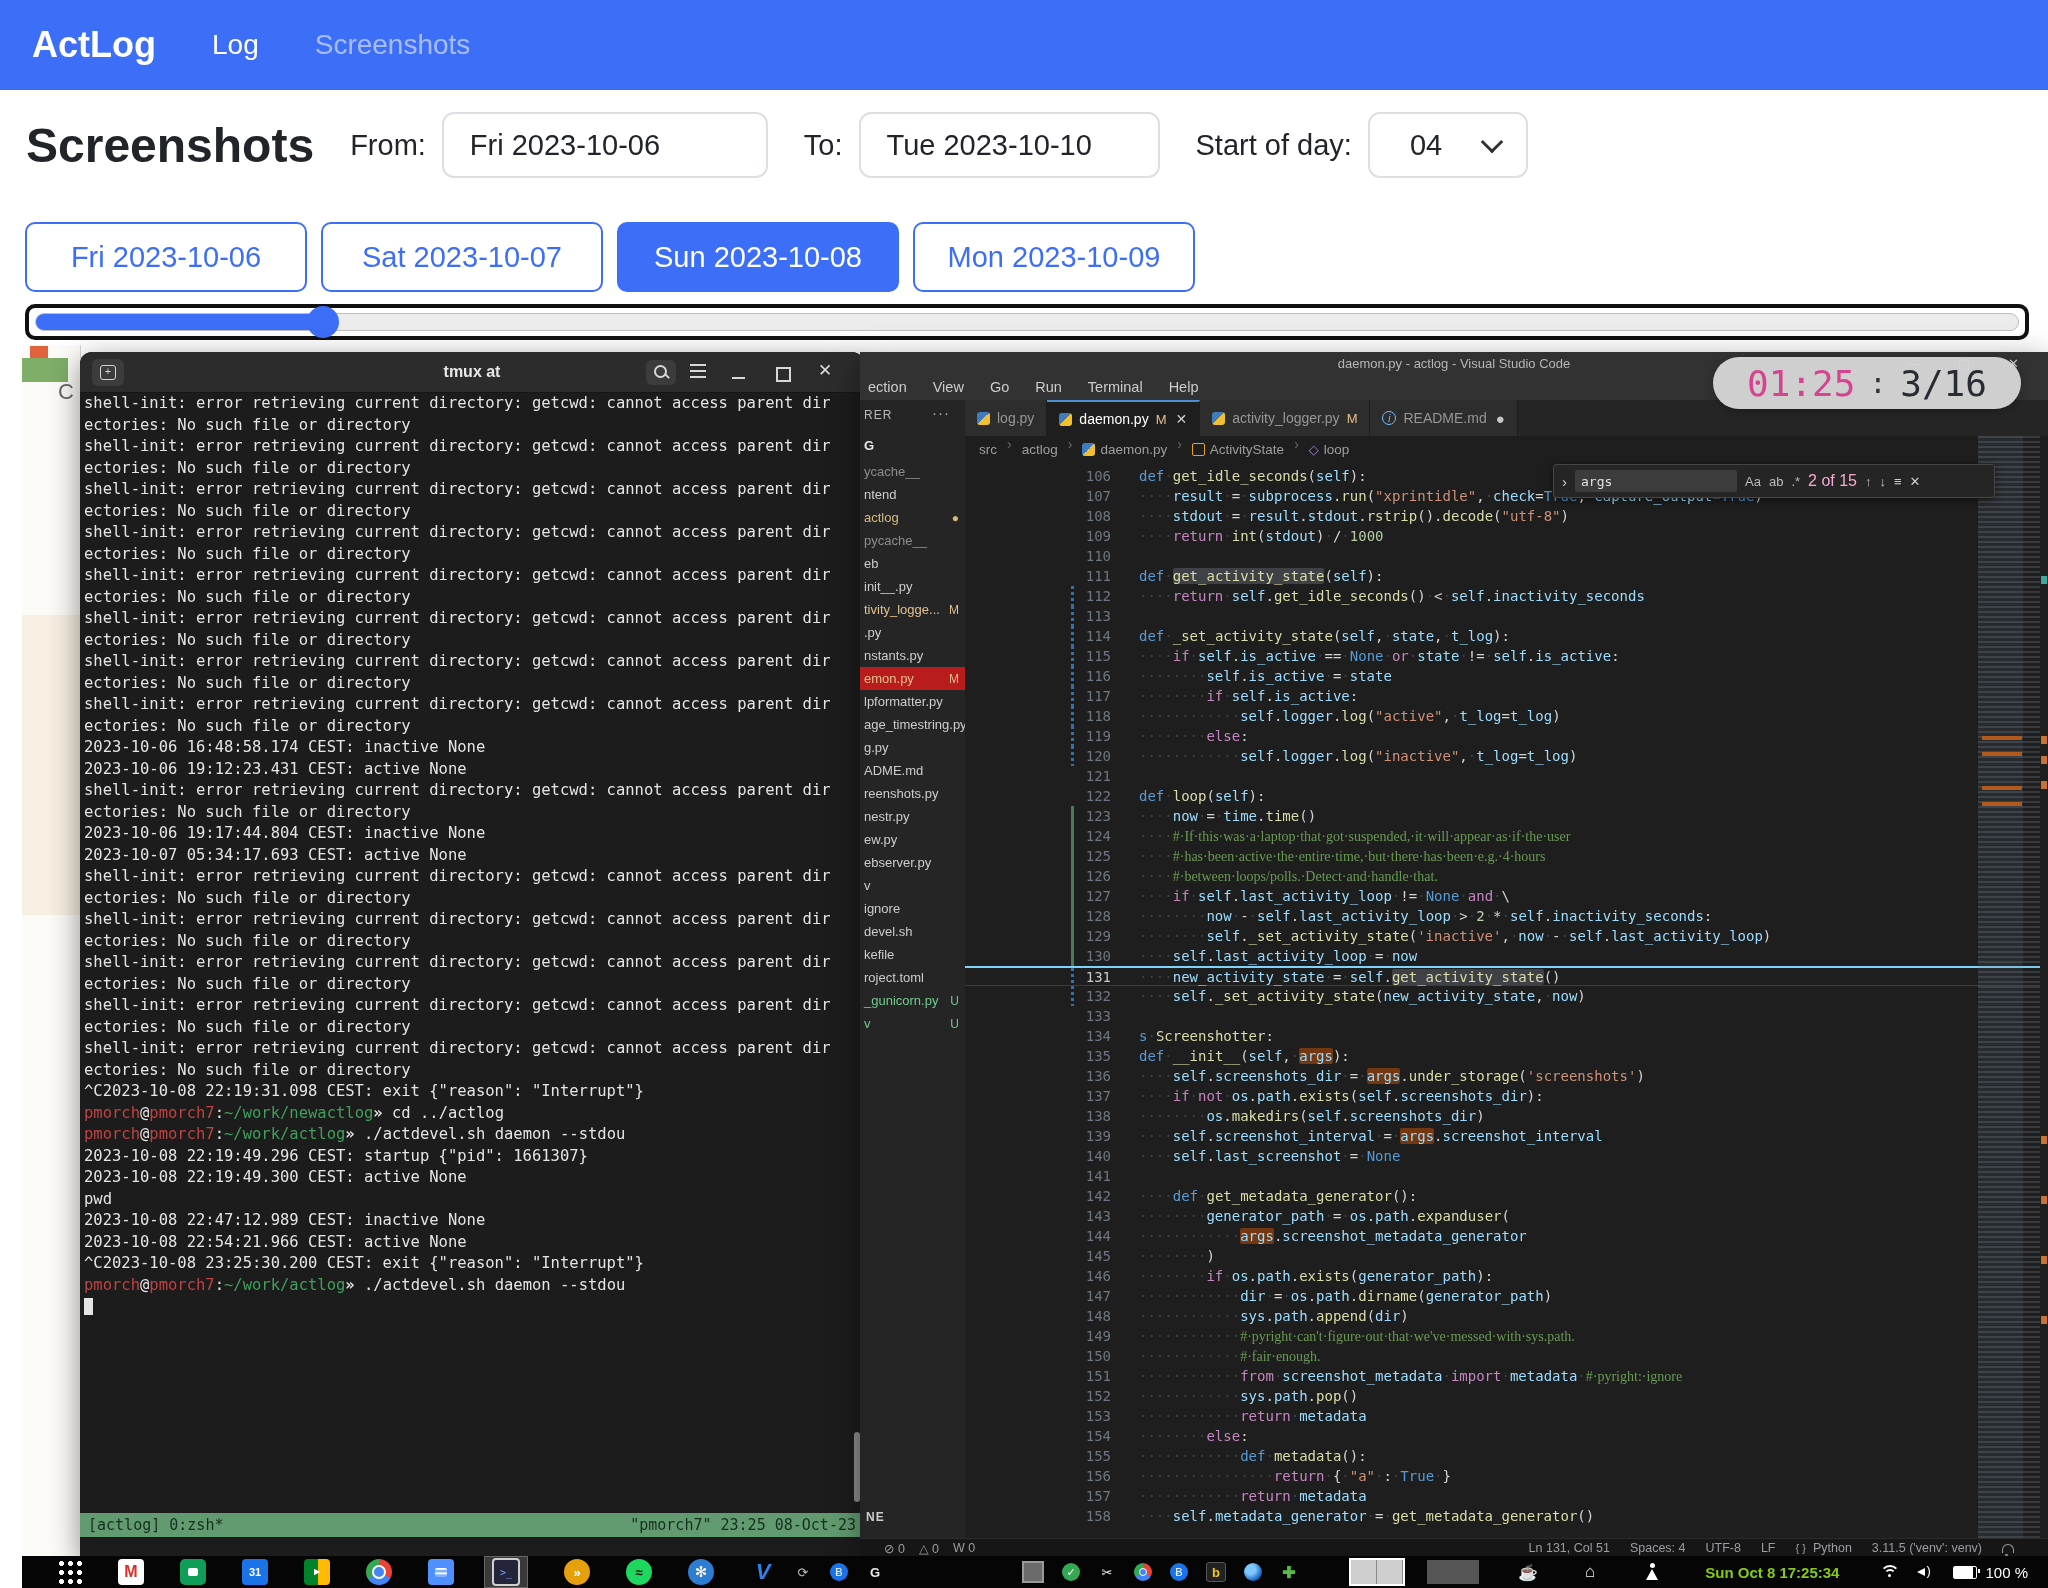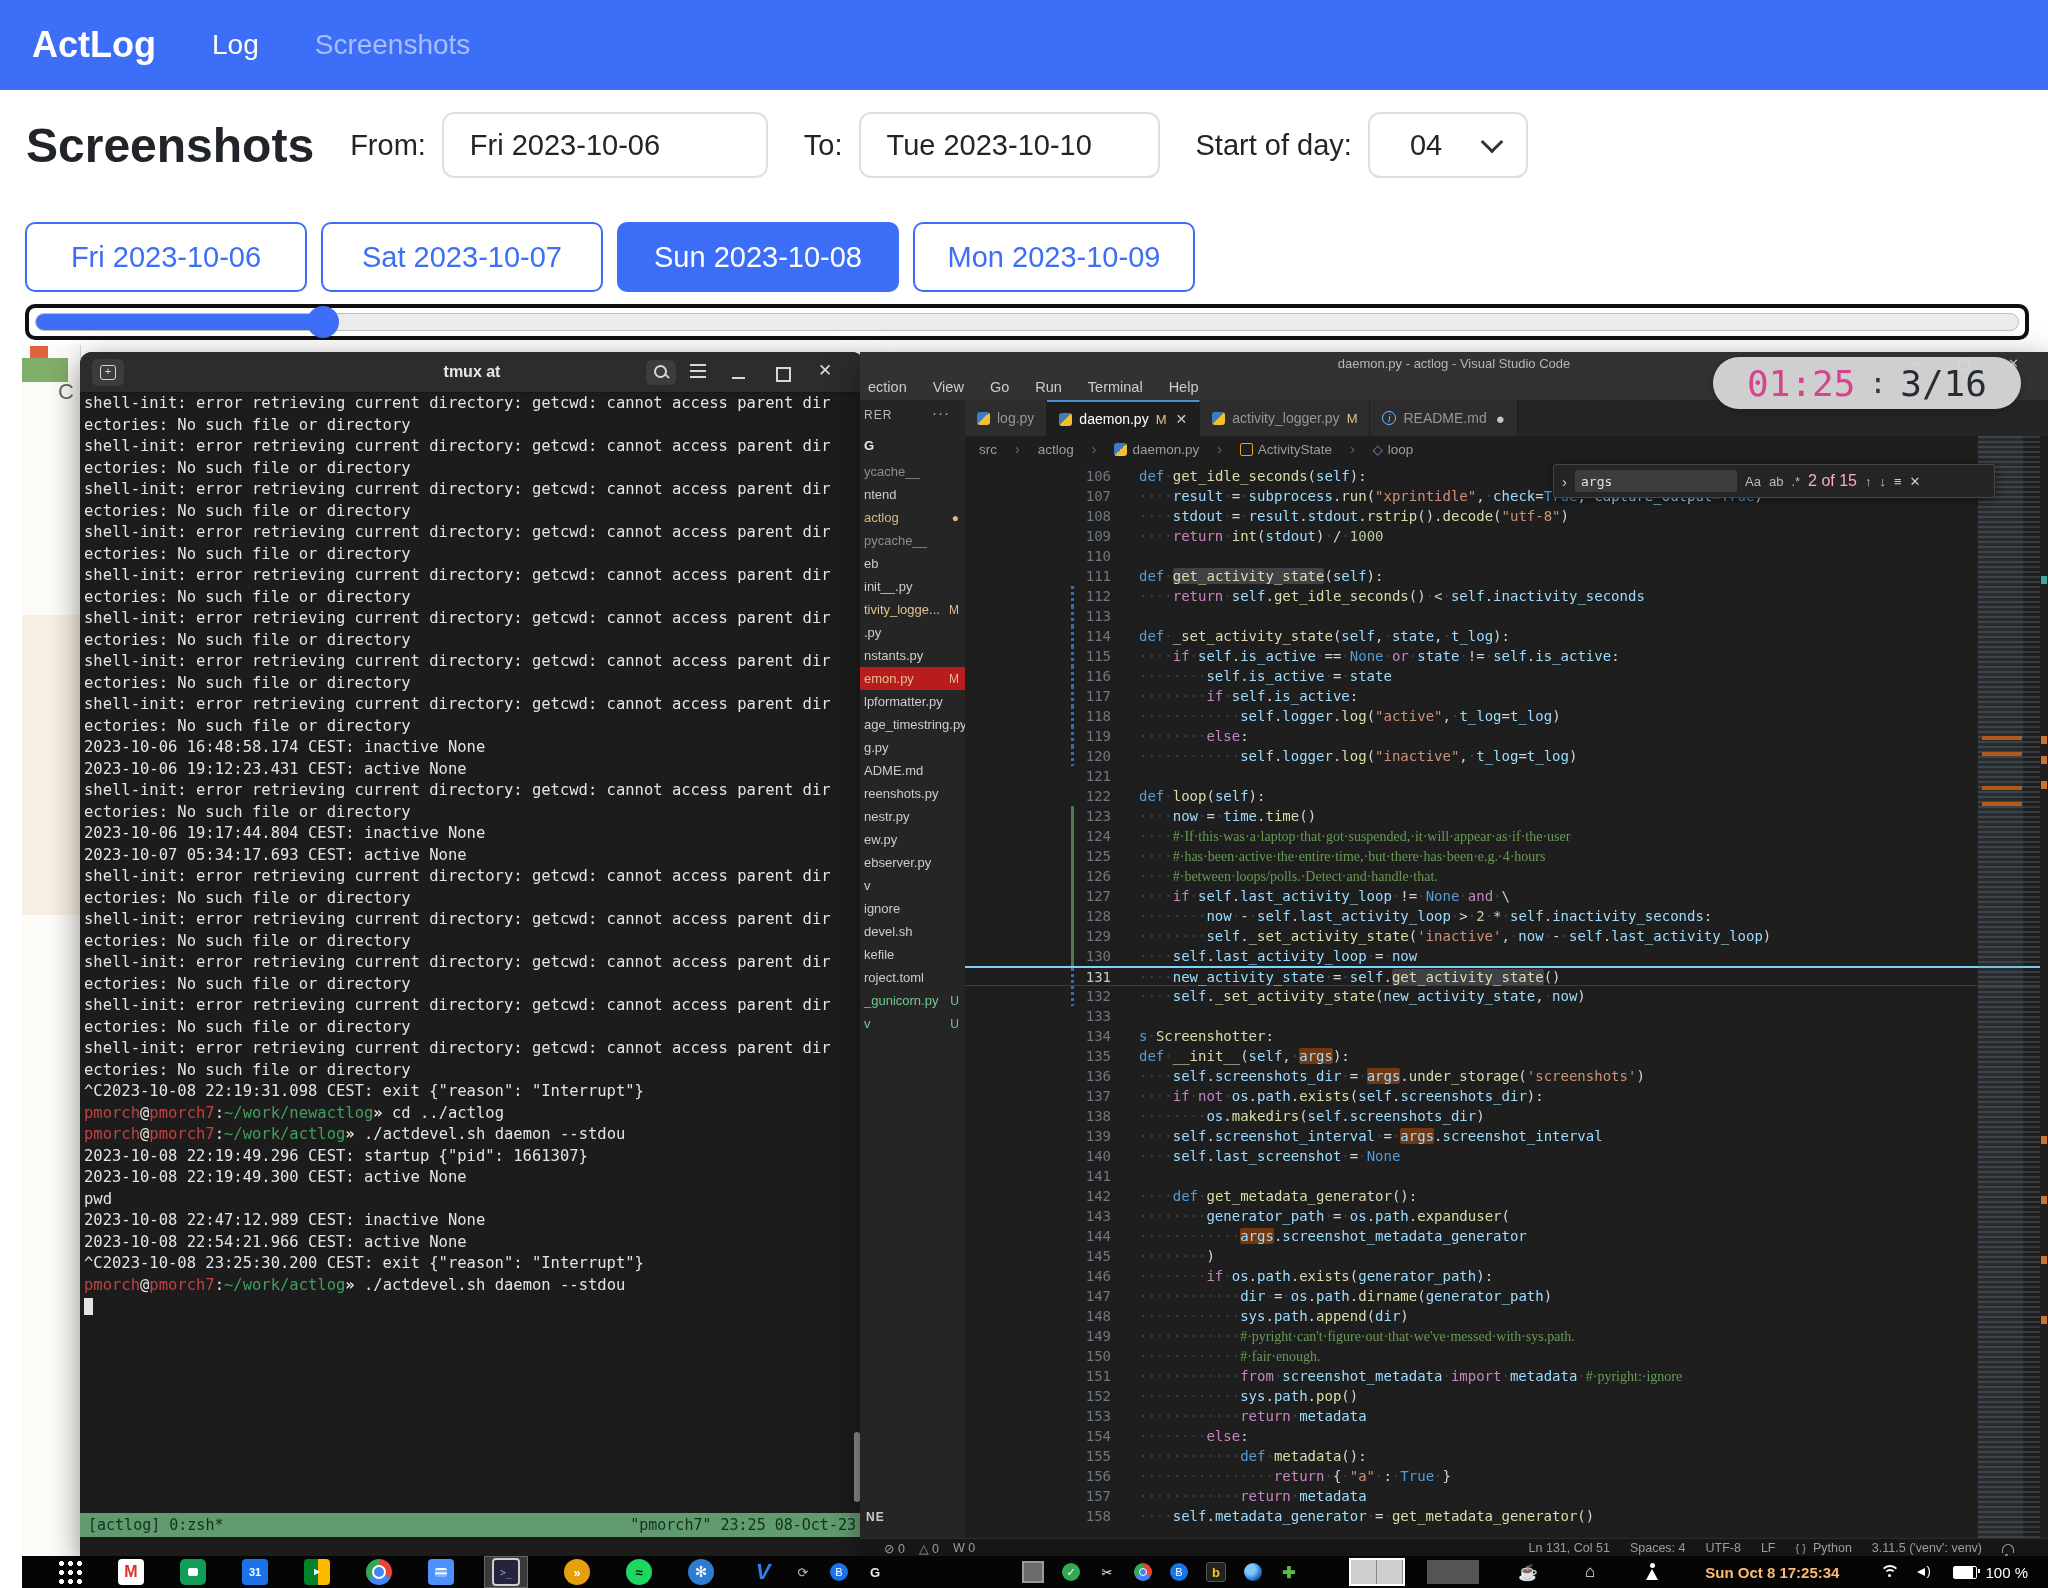--- a/index.html
+++ b/index.html
@@ -74,21 +74,21 @@
   #expl-ne{left:6px;top:1110px;color:#cccccc;font-size:12px;font-weight:bold;letter-spacing:1px;}
   #vs-editor{left:105px;top:48px;width:1083px;height:1138px;background:#1e1e1e;overflow:hidden;}
   #vs-tabs{left:0;top:0;width:100%;height:36px;background:#252526;display:flex;}
   .tab{height:36px;display:flex;align-items:center;gap:7px;padding:0 12px;background:#2d2d2d;color:#969696;font-size:14px;border-right:1px solid #1e1e1e;position:relative;}
   .tab.active{background:#1e1e1e;color:#ffffff;border-top:2px solid #4a8ed4;box-sizing:border-box;}
   .tab .badge{color:#e2c08d;font-size:13px;}
   .tab .closex{color:#cccccc;font-size:14px;margin-left:2px;}
   .tab .dot{color:#c5c5c5;font-size:15px;margin-left:2px;}
   .pyico{width:13px;height:13px;border-radius:3px;background:linear-gradient(135deg,#3f7cbf 50%,#f0c030 50%);}
   .infoico{width:14px;height:14px;border-radius:50%;border:1.4px solid #75beff;color:#75beff;font-size:10px;display:flex;align-items:center;justify-content:center;font-style:italic;box-sizing:border-box;}
-  #vs-crumbs{left:0;top:36px;width:100%;height:26px;display:flex;align-items:center;gap:16px;padding-left:14px;box-sizing:border-box;color:#9d9d9d;font-size:13.5px;}
+  #vs-crumbs{left:0;top:36px;width:100%;height:26px;display:flex;gap:8px;padding-left:14px;box-sizing:border-box;color:#9d9d9d;font-size:13.5px;}
   .crumb{display:flex;align-items:center;gap:5px;}
   .crumb-sep{color:#6a6a6a;font-size:14px;margin:0 2px;}
   .clsico{width:11px;height:11px;border:1.6px solid #ee9d28;border-radius:2px;}
   .methico{color:#b180d7;font-size:13px;}
 
   
   #find{left:588px;top:64px;width:442px;height:34px;background:#252526;border:1px solid #454545;border-radius:3px;box-shadow:0 2px 8px rgba(0,0,0,.5);display:flex;align-items:center;gap:8px;padding:0 8px;box-sizing:border-box;z-index:6;}
   #find .fchev{color:#cccccc;font-size:15px;}
   #find-input{width:150px;height:22px;background:#3c3c3c;color:#e0e0e0;font-size:13px;display:flex;align-items:center;padding:0 6px;border-radius:2px;font-family:"DejaVu Sans Mono",monospace;}
   .ftoggle{color:#bbbbbb;font-size:13px;}
@@ -163,21 +163,21 @@
   .ic-green-cross{color:#57bb46;font-weight:bold;font-size:16px;}
   .ws-rect{width:52px;height:24px;margin-left:22px;}
   .ws-rect.active{background:#cfcfcf;border:2px solid #fff;display:flex;}
   .ws-rect.active i{flex:1;border-right:1px solid #8a8a8a;}
   .ws-rect.inactive{background:#555;}
   .ic-coffee{color:#f2f2f2;font-size:16px;}
   .ic-home{color:#f2f2f2;font-size:17px;}
   .person{width:14px;height:18px;position:relative;}
   .person::before{content:"";position:absolute;left:4.5px;top:0;width:5px;height:5px;border-radius:50%;background:#fff;}
   .person::after{content:"";position:absolute;left:1px;top:6px;width:0;height:0;border-left:6px solid transparent;border-right:6px solid transparent;border-bottom:11px solid #fff;}
-  #tb-clock{color:#fdba74;font-size:15px;margin-left:40px;font-weight:bold;white-space:nowrap;}
+  #tb-clock{color:#84cc16;font-size:15px;margin-left:40px;font-weight:bold;white-space:nowrap;}
   .wifi{width:20px;height:14px;position:relative;margin-left:40px;}
   .wifi::before{content:"";position:absolute;left:1px;top:0;width:16px;height:16px;border:2px solid transparent;border-top-color:#fff;border-radius:50%;}
   .wifi::after{content:"";position:absolute;left:5px;top:4px;width:8px;height:8px;border:2px solid transparent;border-top-color:#fff;border-radius:50%;}
   .wifi i{position:absolute;left:8.5px;top:9px;width:3px;height:3px;background:#fff;border-radius:50%;}
   .vol{width:18px;height:14px;position:relative;margin-left:18px;}
   .vol::before{content:"";position:absolute;left:0;top:3px;border-top:4px solid transparent;border-bottom:4px solid transparent;border-right:8px solid #fff;}
   .vol::after{content:")";position:absolute;left:9px;top:-2px;color:#fff;font-size:13px;}
   .batt{width:22px;height:11px;border:1.6px solid #fff;border-radius:2px;position:relative;margin-left:18px;background:linear-gradient(90deg,#fff 0 85%,transparent 85%);}
   .batt::after{content:"";position:absolute;right:-4px;top:2.5px;width:2.5px;height:4px;background:#fff;}
   #tb-batt-label{color:#fff;font-size:15px;margin-left:8px;}

